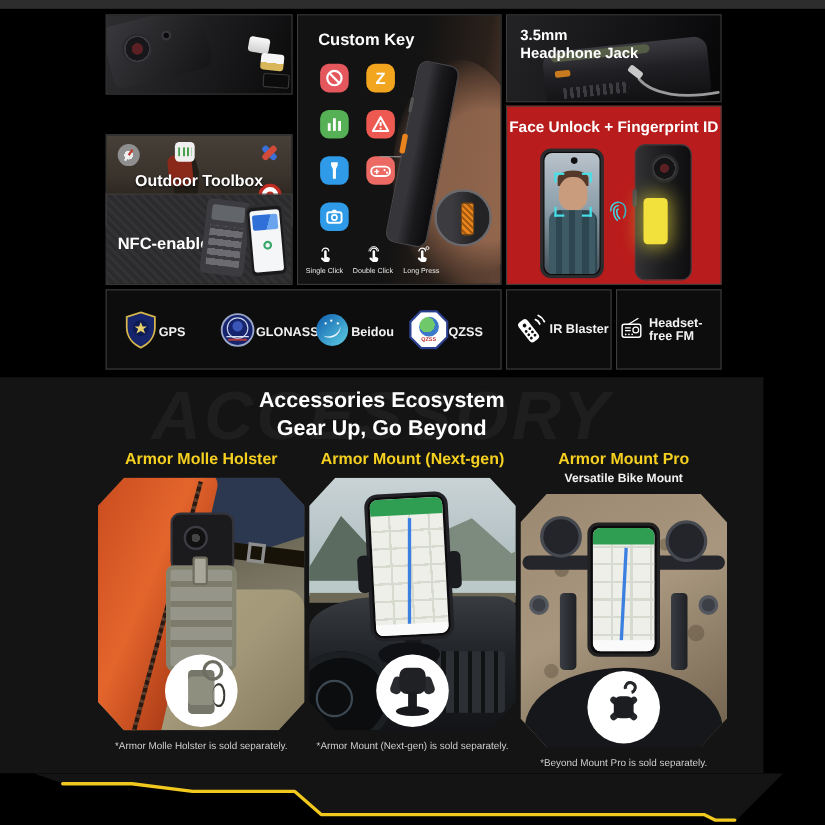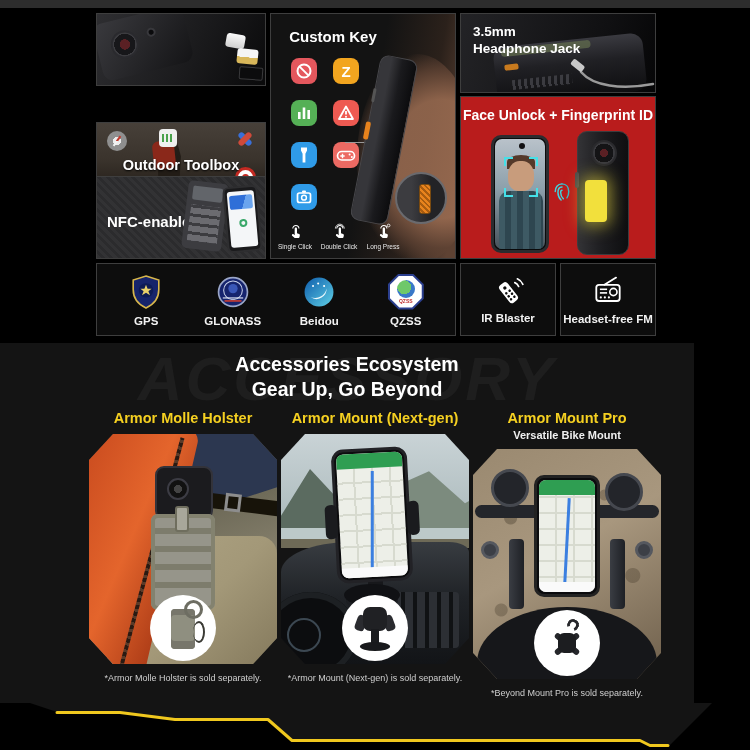--- a/index.html
+++ b/index.html
@@ -129,38 +129,38 @@
           background:radial-gradient(circle,#5a2024 0 26%,#141416 27% 60%,#3a3a3e 61% 100%);border:2px solid #2a2a2d;}
   .fu-cob{position:absolute;left:7px;top:48px;width:22px;height:42px;border-radius:4px;background:#f2e03c;
           box-shadow:0 0 16px 4px rgba(242,224,60,.55);}
   .fu-sidebtn{position:absolute;left:-3px;top:40px;width:4px;height:16px;border-radius:2px;background:#4a4a4e;}
 
   
   #box-gnss{left:96px;top:263px;width:360px;height:73px;background:#0d0d0d;}
   #box-ir{left:460px;top:263px;width:96px;height:73px;background:#0d0d0d;}
   #box-fm{left:560px;top:263px;width:96px;height:73px;background:#0d0d0d;}
   .gnss-row{position:absolute;left:6px;right:6px;top:6px;bottom:6px;display:flex;justify-content:space-around;align-items:center;}
-  .gnss-item{display:flex;flex-direction:column;align-items:center;width:68px;}
+  .gnss-item{display:flex;flex-direction:row;align-items:center;width:68px;}
   .gnss-label{font-size:11.5px;font-weight:600;color:#f2f2f2;margin-top:4px;}
   .badge-wrap{height:38px;display:flex;align-items:center;justify-content:center;}
   .badge-galileo{position:relative;width:34px;height:34px;background:#0033a0;border-radius:2px;}
   .gal-moon{position:absolute;left:13px;top:8px;width:12px;height:12px;border-radius:50%;background:#f6d21e;}
   .gal-moon::after{content:"";position:absolute;left:4px;top:-1px;width:10px;height:10px;border-radius:50%;background:#0033a0;}
   .gal-stars{position:absolute;left:4px;top:4px;width:2px;height:2px;border-radius:50%;background:#fff;
     box-shadow:8px -1px 0 #fff,17px 0 0 #fff,24px 3px 0 #fff,-1px 7px 0 #fff,26px 10px 0 #fff,2px 13px 0 #fff,24px 16px 0 #fff,8px 18px 0 #fff,16px 19px 0 #fff;}
   .gal-text{position:absolute;left:0;right:0;bottom:2px;text-align:center;font-size:5px;letter-spacing:.5px;color:#cfe0ff;}
   .badge-qzss{position:relative;width:36px;height:36px;background:#2b3f8f;
      clip-path:polygon(30% 0,70% 0,100% 30%,100% 70%,70% 100%,30% 100%,0 70%,0 30%);
      display:flex;align-items:center;justify-content:center;}
   .qzss-in{position:relative;width:32px;height:32px;background:#fff;
      clip-path:polygon(30% 0,70% 0,100% 30%,100% 70%,70% 100%,30% 100%,0 70%,0 30%);}
   .qzss-globe{position:absolute;left:7px;top:4px;width:18px;height:18px;border-radius:50%;
      background:radial-gradient(circle at 40% 40%,#6fc86a 0 45%,#3a78c8 46% 100%);}
   .qzss-text{position:absolute;left:0;right:0;bottom:4px;text-align:center;font-size:5px;font-weight:bold;color:#c03030;}
-  .extra-box{position:absolute;left:0;right:0;top:0;bottom:0;display:flex;flex-direction:column;align-items:center;justify-content:center;gap:3px;}
+  .extra-box{position:absolute;left:0;right:0;top:0;bottom:0;display:flex;flex-direction:row;align-items:center;justify-content:center;gap:3px;}
   .extra-label{font-size:11.5px;font-weight:600;color:#f2f2f2;}
 
   
   .acc{position:absolute;left:0;top:343px;width:694px;height:360px;background:#141414;overflow:visible;}
   .watermark{position:absolute;left:0;right:0;top:0;text-align:center;font-size:62px;font-weight:900;
              font-style:italic;letter-spacing:3px;color:#1e1e1e;white-space:nowrap;}
   .acc-head{position:absolute;left:0;right:0;top:9px;text-align:center;font-size:19.5px;font-weight:bold;line-height:25px;color:#fff;}
   .acc-col{position:absolute;top:67px;width:188px;}
   .col1{left:89px;} .col2{left:281px;} .col3{left:473px;}
   .acc-name{text-align:center;font-size:14.5px;font-weight:bold;color:#f5d021;}

